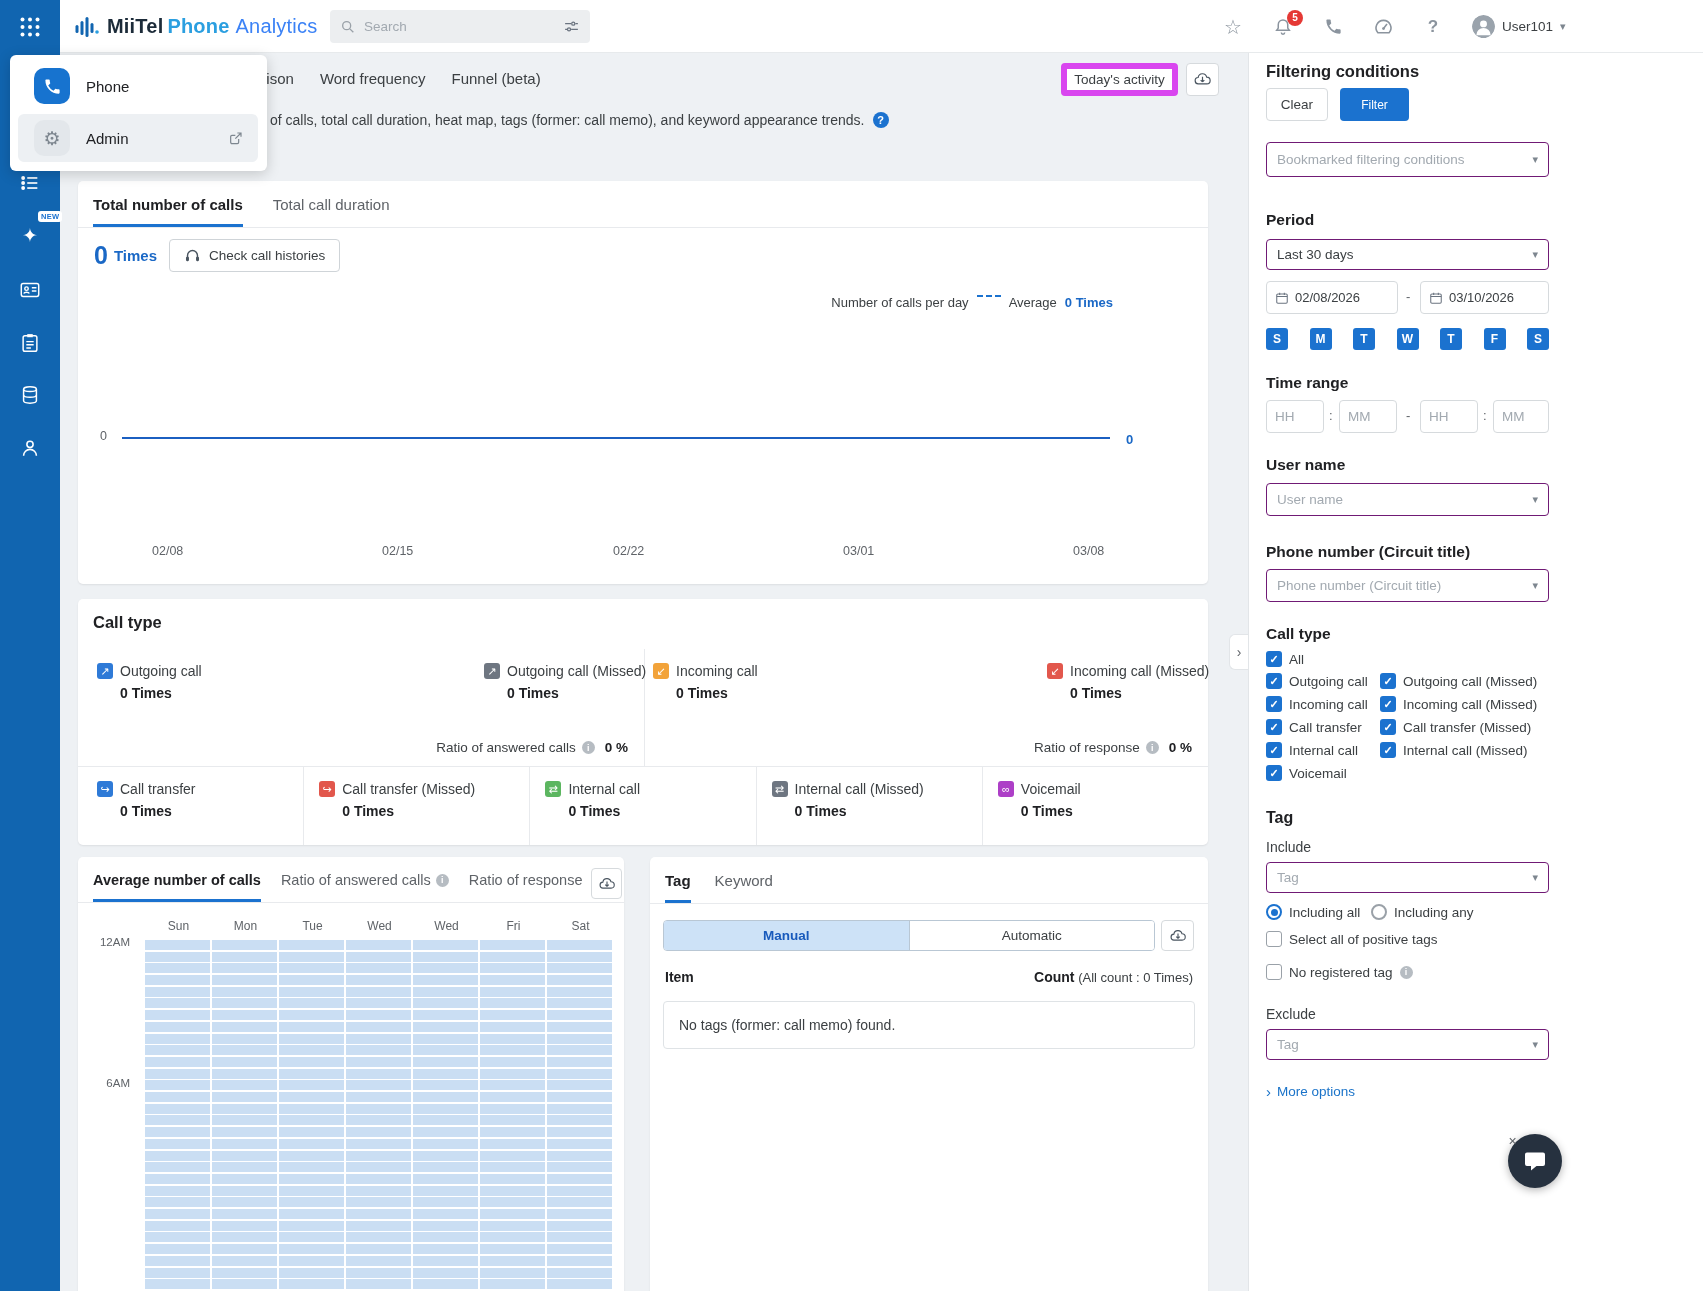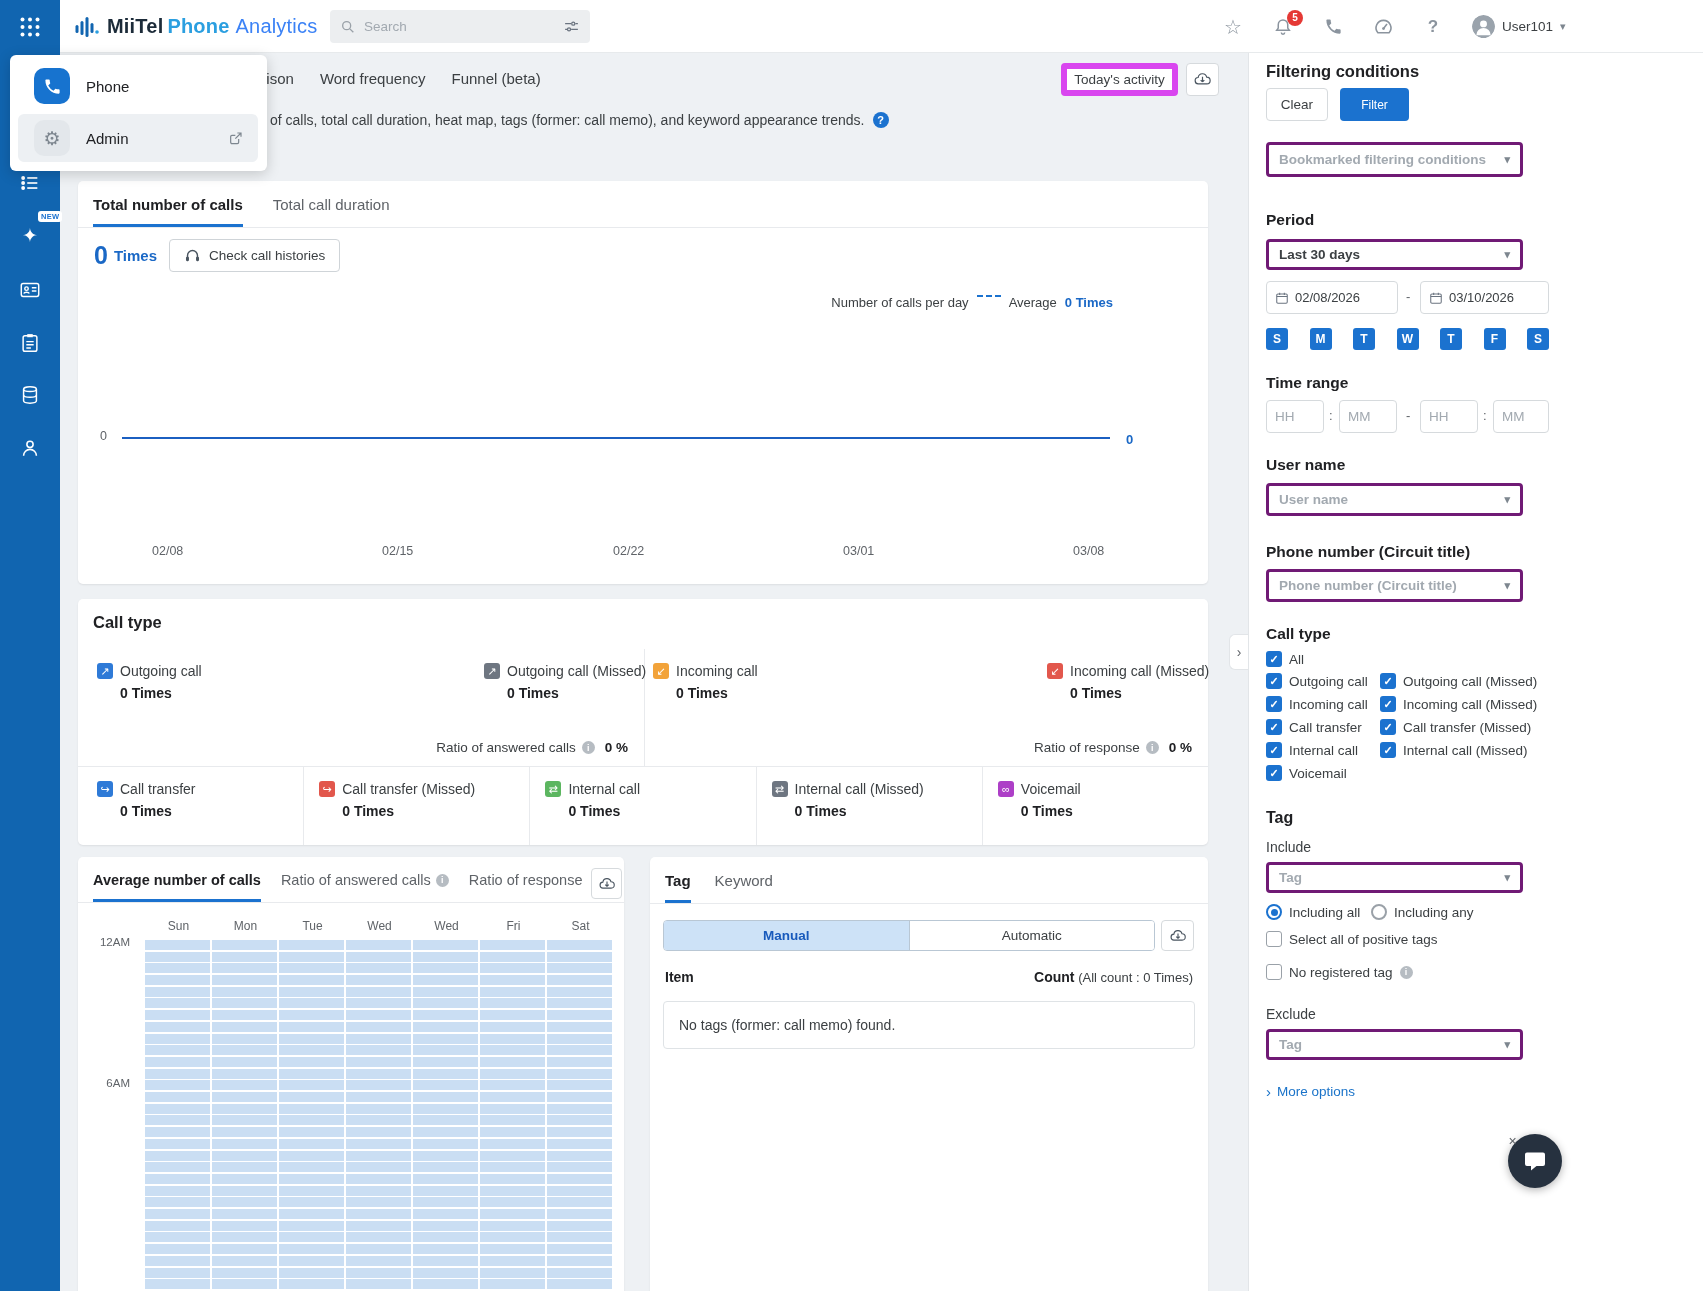--- a/index.html
+++ b/index.html
@@ -114,21 +114,21 @@
   .tg-item-col { font-size:14px; font-weight:bold; color:#202124; }
   .tg-count-col { font-size:13px; color:#3c4043; }
   .tg-count-col b { font-size:14px; color:#202124; }
   .tg-empty { position:absolute; left:13px; top:144px; width:532px; height:48px; border:1px solid #dfe3e6; border-radius:4px; display:flex; align-items:center; padding:0 15px; font-size:14px; color:#3c4043; }
 
   
   .filters { position:absolute; left:1248px; top:53px; width:455px; height:1238px; background:#fff; border-left:1px solid #e2e5e8; overflow:hidden; z-index:3; }
   .fp-title { position:absolute; left:17px; top:9px; font-size:16.5px; font-weight:bold; color:#202124; }
   .btn-clear { position:absolute; left:17px; top:35px; width:62px; height:33px; border:1px solid #d6dadd; border-radius:4px; background:#fff; font-size:13.5px; color:#3c4043; cursor:pointer; }
   .btn-filter { position:absolute; left:91px; top:35px; width:69px; height:33px; border:none; border-radius:4px; background:#1b72cf; color:#fff; font-size:12px; cursor:pointer; }
-  .select { position:absolute; left:17px; width:257px; height:33px; border:3px solid #701a75; border-radius:4px; background:#fff; display:flex; align-items:center; padding:0 10px; font-size:13.5px; cursor:pointer;font-weight:bold; }
+  .select { position:absolute; left:17px; width:283px; height:33px; border:1px solid #701a75; border-radius:4px; background:#fff; display:flex; align-items:center; padding:0 10px; font-size:13.5px; cursor:pointer; }
   .select .ph { color:#a2a9b0; overflow:hidden; white-space:nowrap; }
   .select .val { color:#3c4043; }
   .select .caret { margin-left:auto; color:#7d868f; font-size:11px; }
   .fp-label { position:absolute; left:17px; font-size:15.5px; font-weight:bold; color:#202124; }
   .fp-sub { position:absolute; left:17px; font-size:14px; color:#3c4043; }
   .dinput { position:absolute; height:33px; border:1px solid #d6dadd; border-radius:4px; background:#fff; display:flex; align-items:center; gap:6px; padding:0 8px; }
   .dinput input { width:88px; border:none; font-size:13px; color:#3c4043; }
   .sep { position:absolute; font-size:13px; color:#5f6368; }
   .weekdays { position:absolute; left:17px; top:275px; width:283px; display:flex; justify-content:space-between; }
   .wd { width:22px; height:22px; background:#1b72cf; color:#fff; border-radius:3px; font-size:12px; font-weight:bold; display:flex; align-items:center; justify-content:center; cursor:pointer; }

